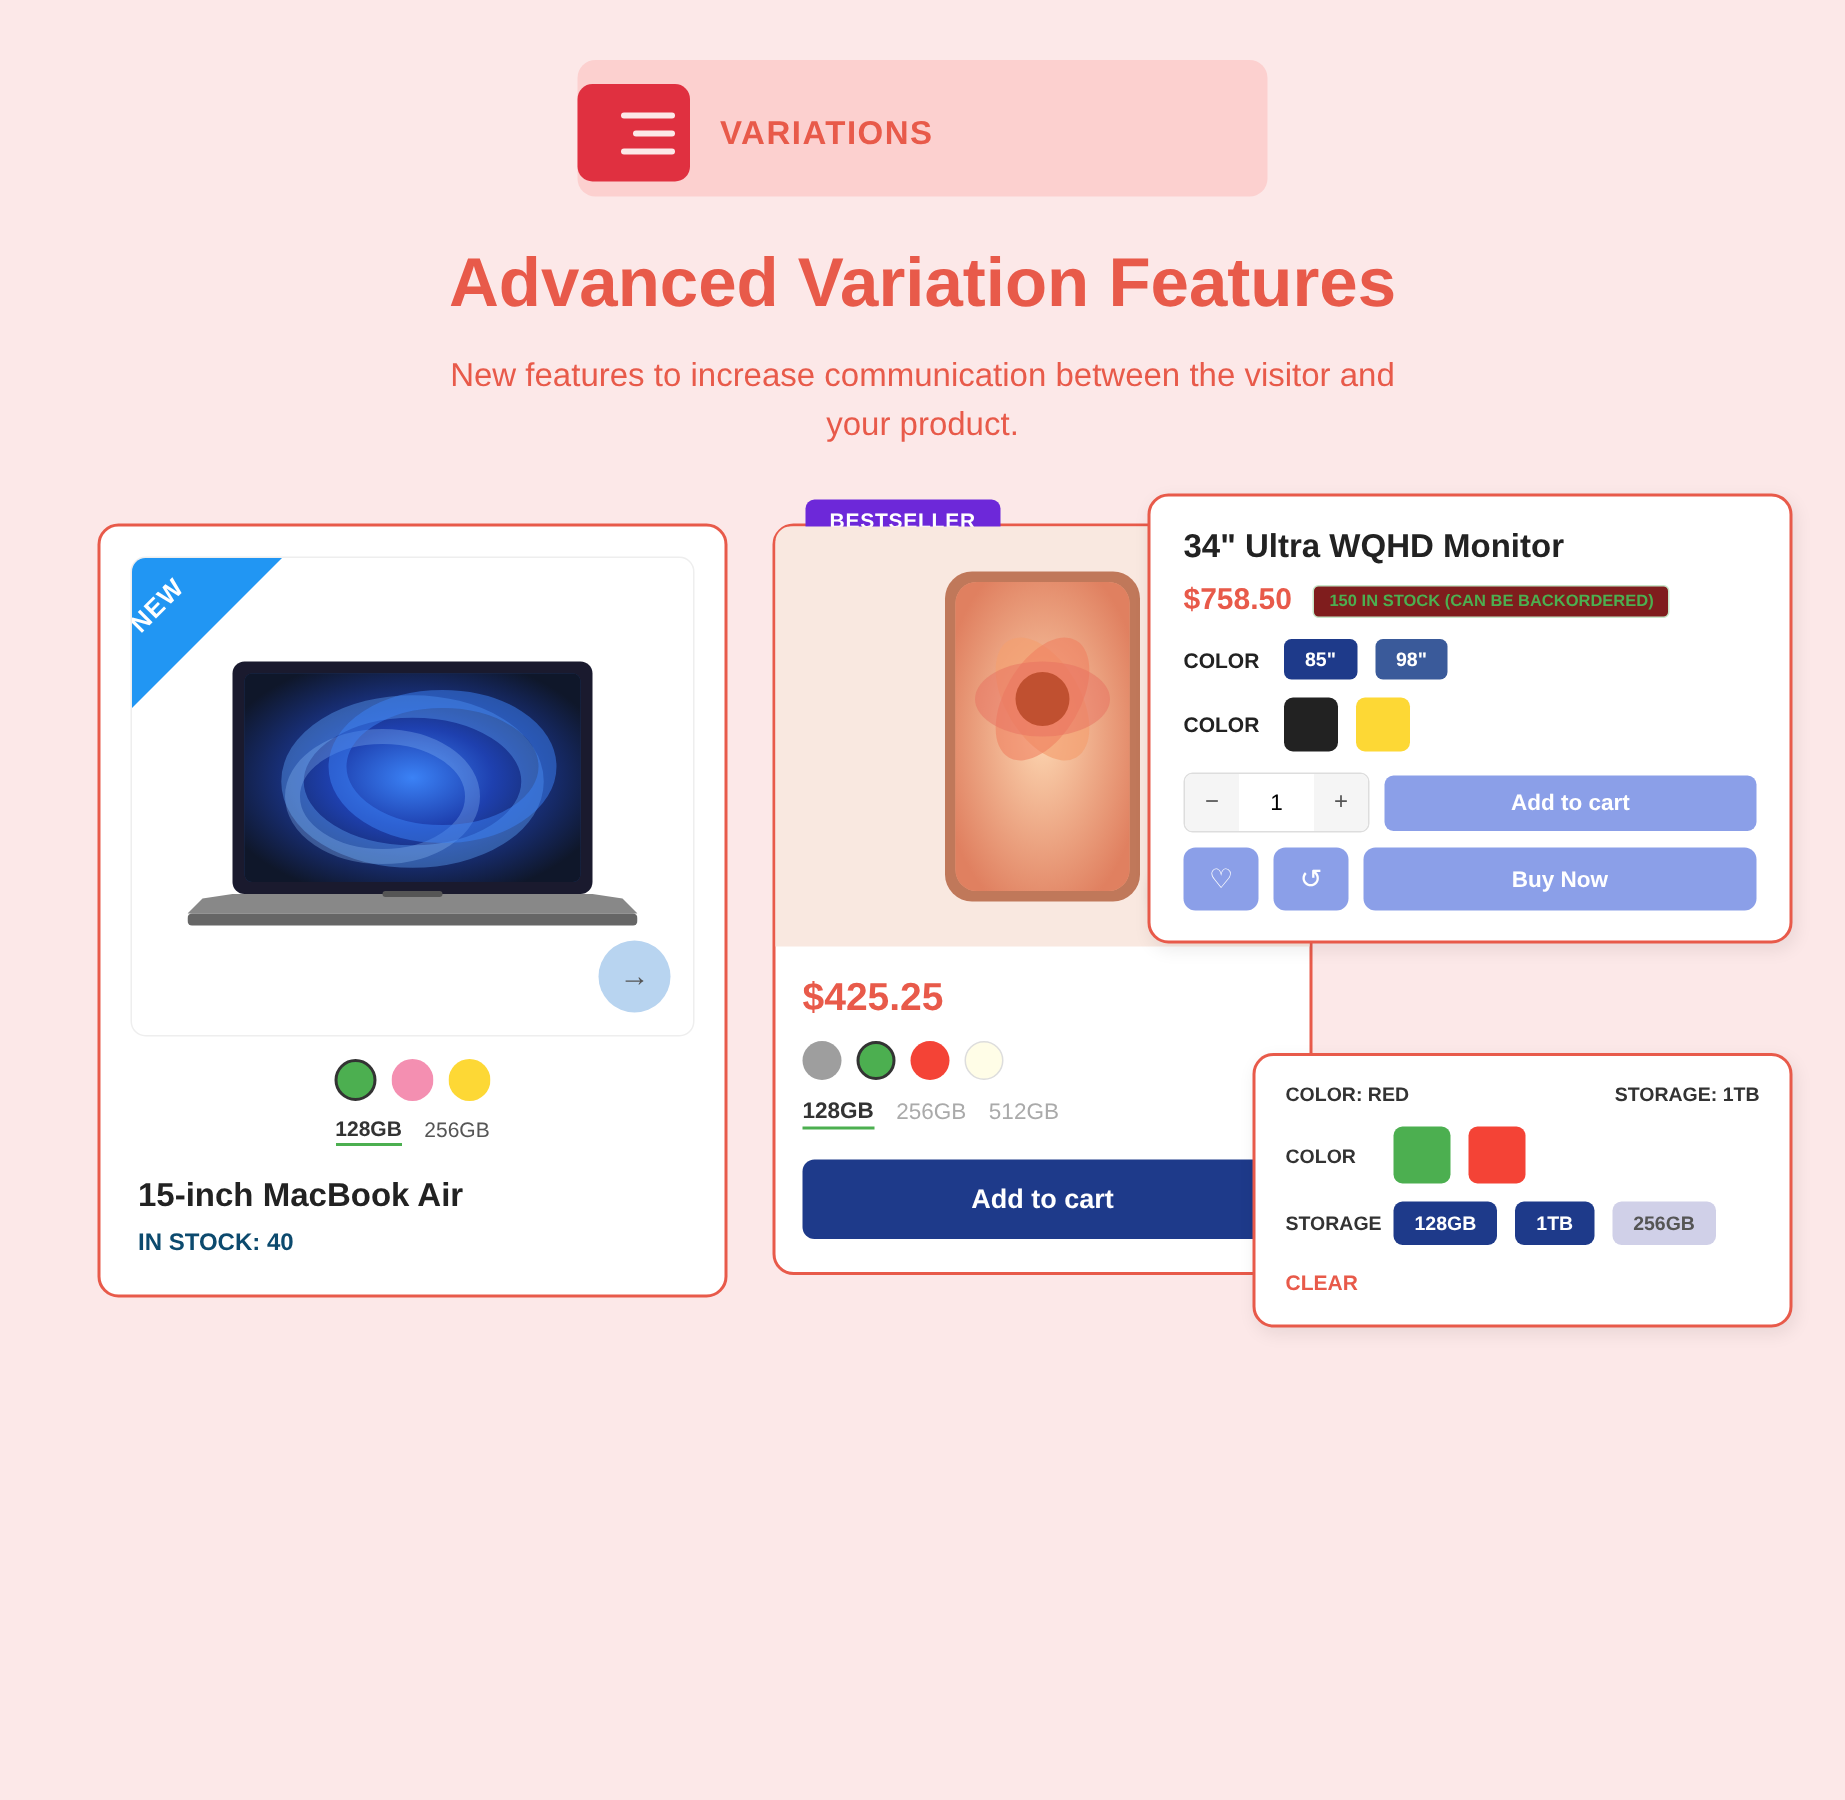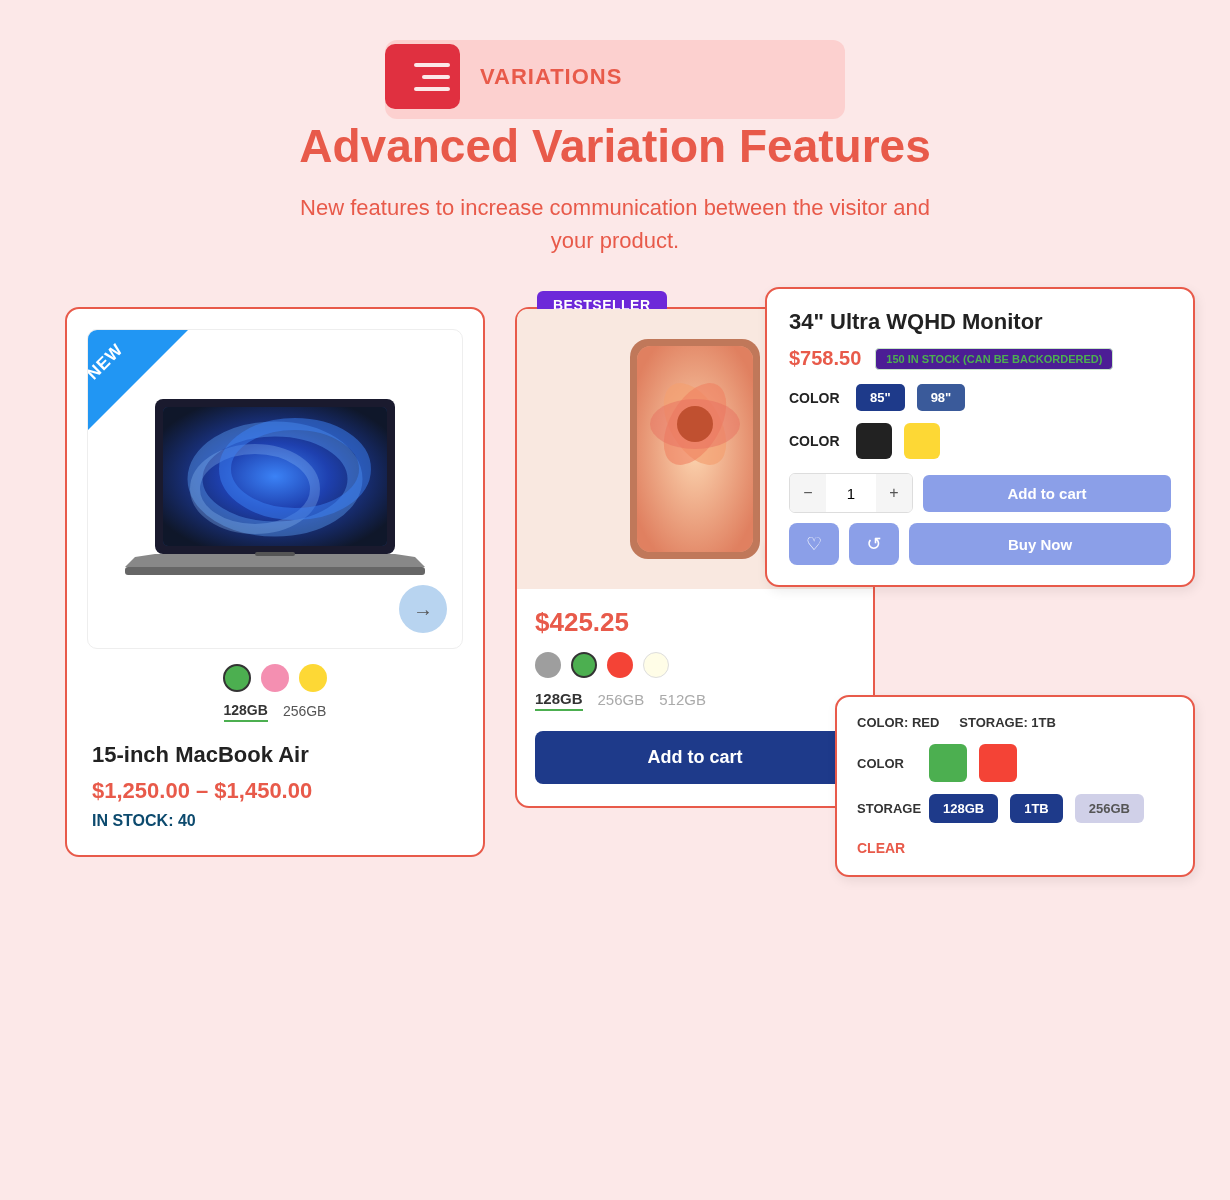--- a/index.html
+++ b/index.html
@@ -13,21 +13,22 @@
       align-items: center;
       padding: 40px 20px;
     }
 
     
     .header-badge {
       display: flex;
       align-items: center;
       background: #fcd0cf;
       border-radius: 12px;
-      padding: 4px 30px 10px 0;
+      padding: 16px 30px 10px 0;
+      margin-bottom: 30px;
       width: 460px;
     }
     .badge-icon {
       background: #e03040;
       border-radius: 10px;
       width: 75px;
       height: 65px;
       display: flex;
       flex-direction: column;
       justify-content: center;
@@ -343,21 +344,21 @@
       align-items: flex-end;
       gap: 14px;
       margin-bottom: 14px;
     }
     .monitor-price {
       color: #e85a4a;
       font-size: 20px;
       font-weight: 700;
     }
     .in-stock-badge {
-      background: #4c1d95;
+      background: #7f1d1d;
       color: #4caf50;
       font-size: 11px;
       font-weight: 600;
       padding: 4px 10px;
       border-radius: 4px;
       border: 1px solid #c8e6c9;
       white-space: nowrap;
     }
 
     .variation-row {
@@ -477,20 +478,21 @@
       border-radius: 14px;
       width: 360px;
       padding: 18px 20px;
       box-shadow: 2px 4px 12px rgba(0,0,0,0.08);
       z-index: 9;
     }
     .variation-panel-header {
       display: flex;
       gap: 20px;
       margin-bottom: 14px;
+      justify-content: space-between;
     }
     .variation-panel-tag {
       font-size: 13px;
       font-weight: 700;
       color: #333;
     }
     .vp-row {
       display: flex;
       align-items: center;
       gap: 12px;
@@ -596,21 +598,20 @@
         <div class="swatch swatch-pink"></div>
         <div class="swatch swatch-yellow"></div>
       </div>
 
       <div class="storage-options">
         <button class="storage-btn selected">128GB</button>
         <button class="storage-btn">256GB</button>
       </div>
 
       <div class="product-name">15-inch MacBook Air</div>
-      <div class="product-price">$1,250.00 – $1,450.00</div>
       <div class="product-stock">IN STOCK: 40</div>
     </div>
   </div>
 
   <div class="card-phone">
     <div class="bestseller-badge">BESTSELLER</div>
     <div class="phone-image-area">
 
       <svg width="180" height="230" viewBox="0 0 180 230" xmlns="http://www.w3.org/2000/svg">
         <rect x="25" y="5" width="130" height="220" rx="18" fill="#c0785a"></rect>

